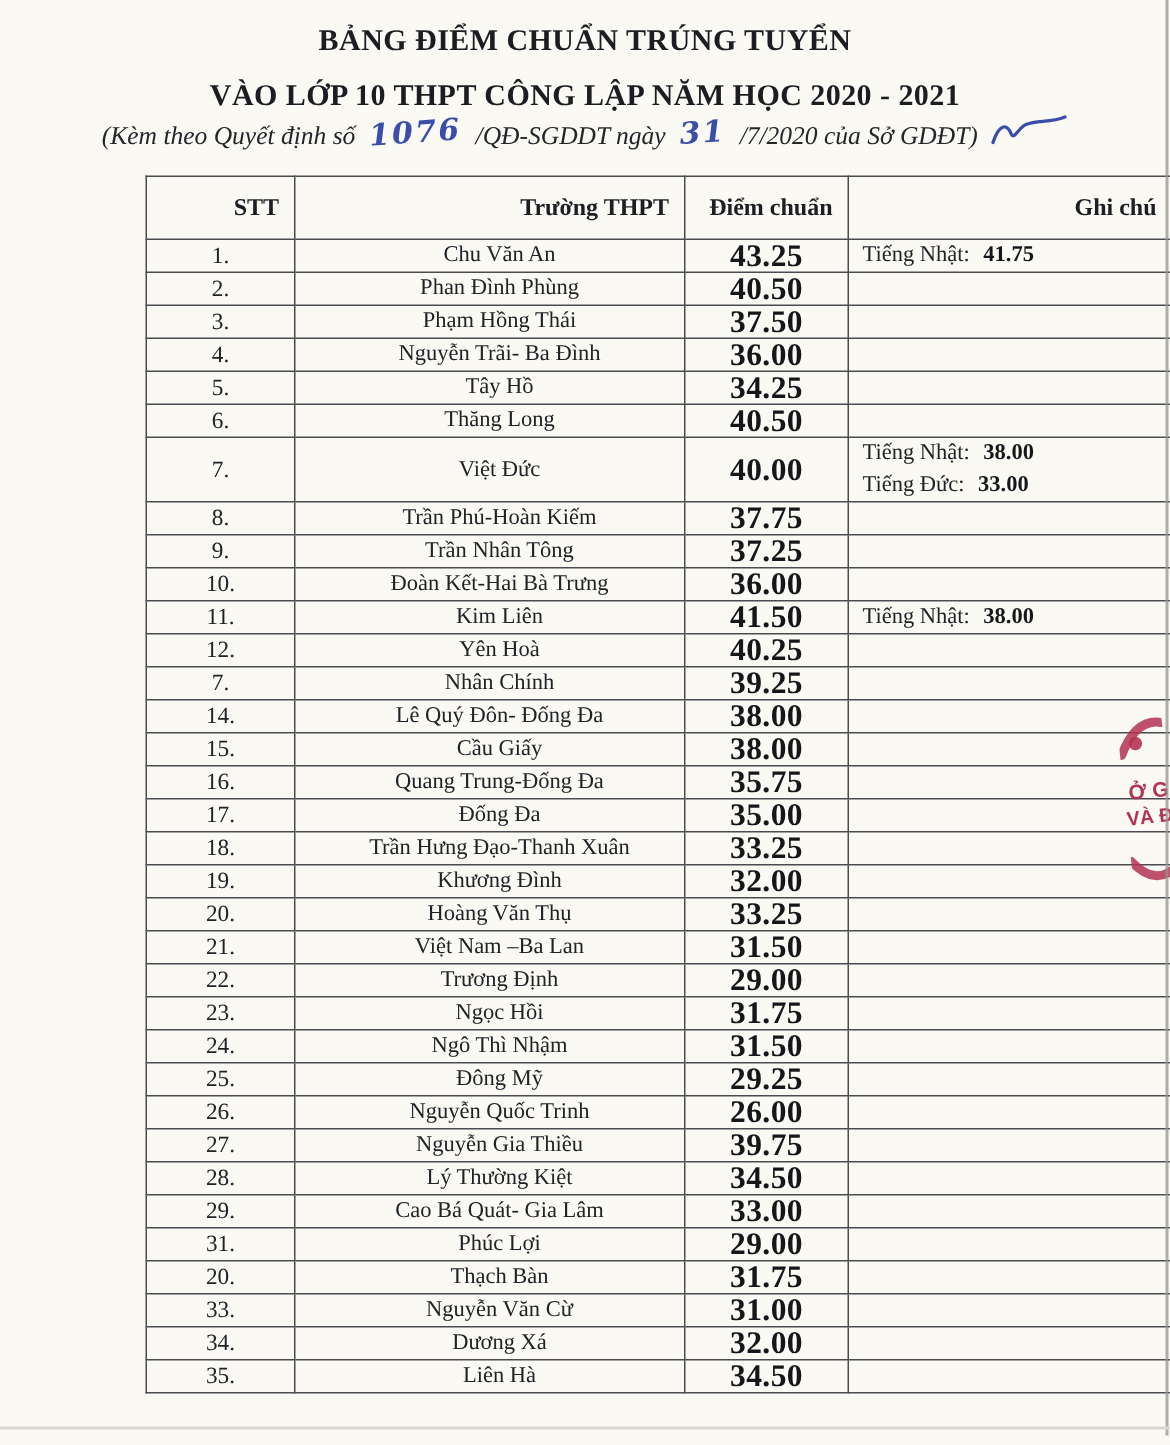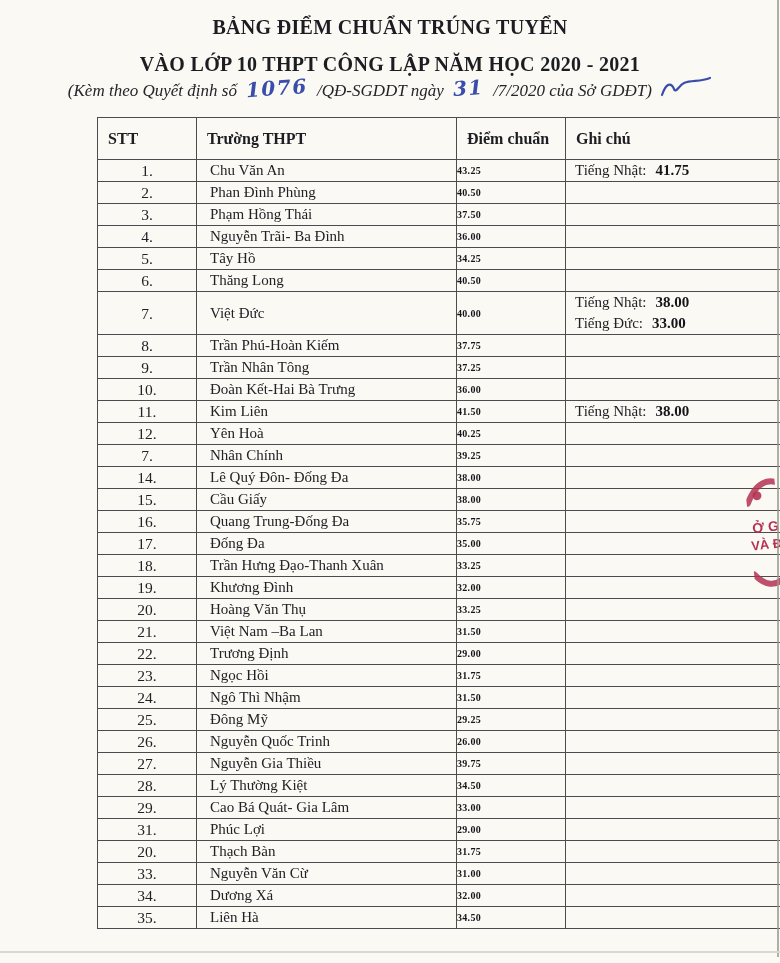--- a/index.html
+++ b/index.html
@@ -33,31 +33,31 @@
     position:absolute;top:117px;left:97px;width:600px;
     border-collapse:collapse;table-layout:fixed;
   }
   .score-table th,.score-table td{
     border:1px solid #4c4c50;
     vertical-align:middle;
     overflow:hidden;
   }
   .score-table thead th{
     height:39px;font-weight:bold;font-size:16px;color:#1d1e23;
-    text-align:left;padding:1px 10px;line-height:18px;
+    text-align:right;padding:1px 10px;line-height:18px;
   }
   .score-table td{
     height:21px;line-height:21px;font-size:15px;padding:0;
   }
   .c-stt{width:78px;}
   td.c-stt{text-align:center;font-size:15.5px;}
-  .c-school{width:239px;}
+  .c-school{width:239px;text-align:center;}
   td.c-school{padding-left:13px;}
   .c-score{width:88px;margin-left:40px;}
-  td.c-score{font-weight:bold;font-size:10px;letter-spacing:.3px;color:#15161a;}
+  td.c-score{text-align:center;font-weight:bold;font-size:21px;letter-spacing:.3px;color:#15161a;}
   .c-note{width:195px;}
   td.c-note{padding-left:9px;}
   .note-line{height:21px;line-height:21px;white-space:nowrap;}
   .note-value{font-weight:bold;margin-left:9px;color:#15161a;}
   .stamp{
     position:absolute;right:0;top:470px;
   }
   .edge-right{
     position:absolute;top:0;right:1px;width:2px;height:957px;
     background:#96968f;opacity:.75;

